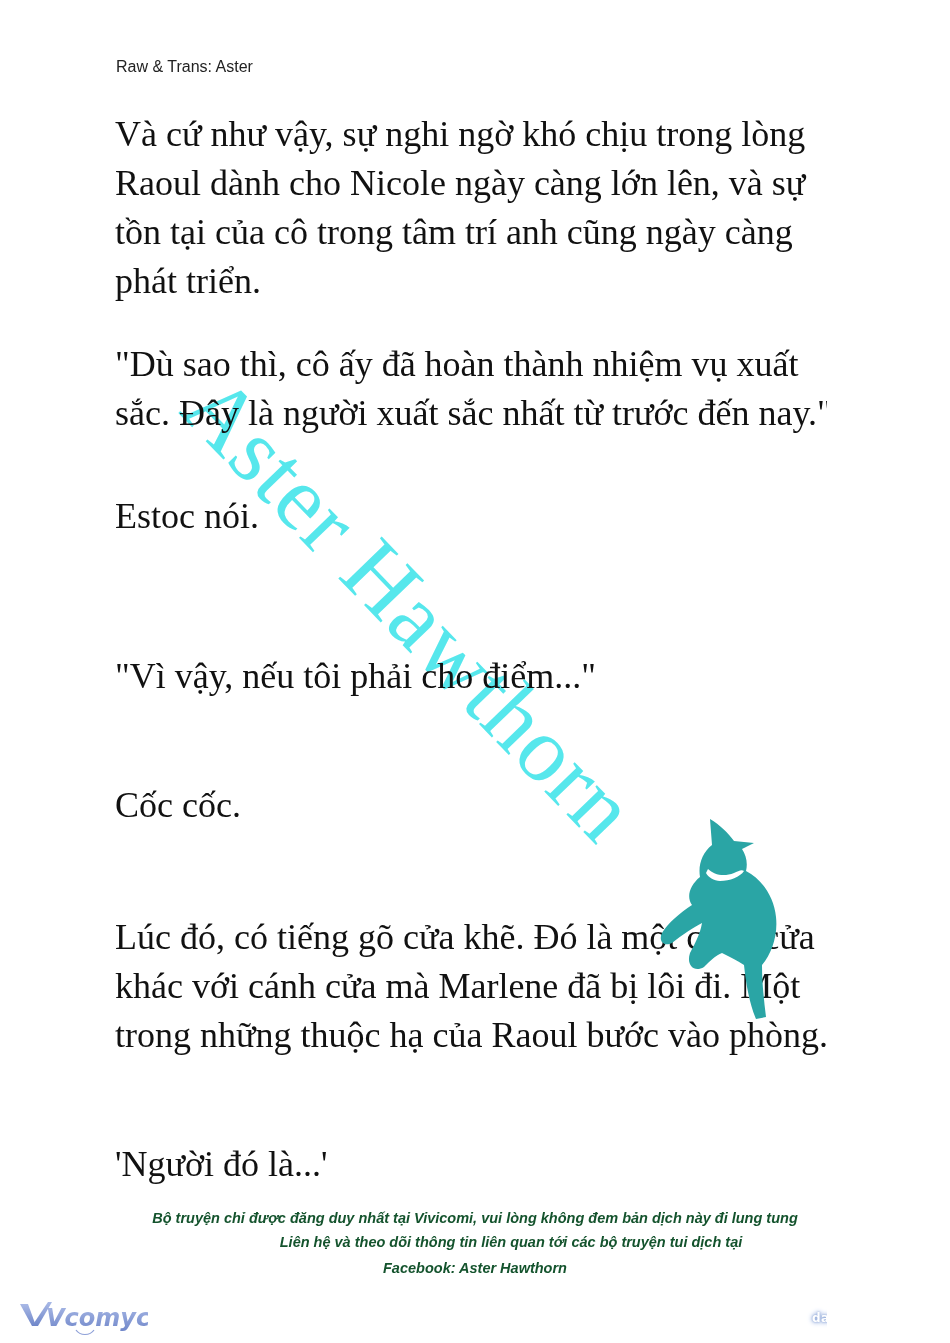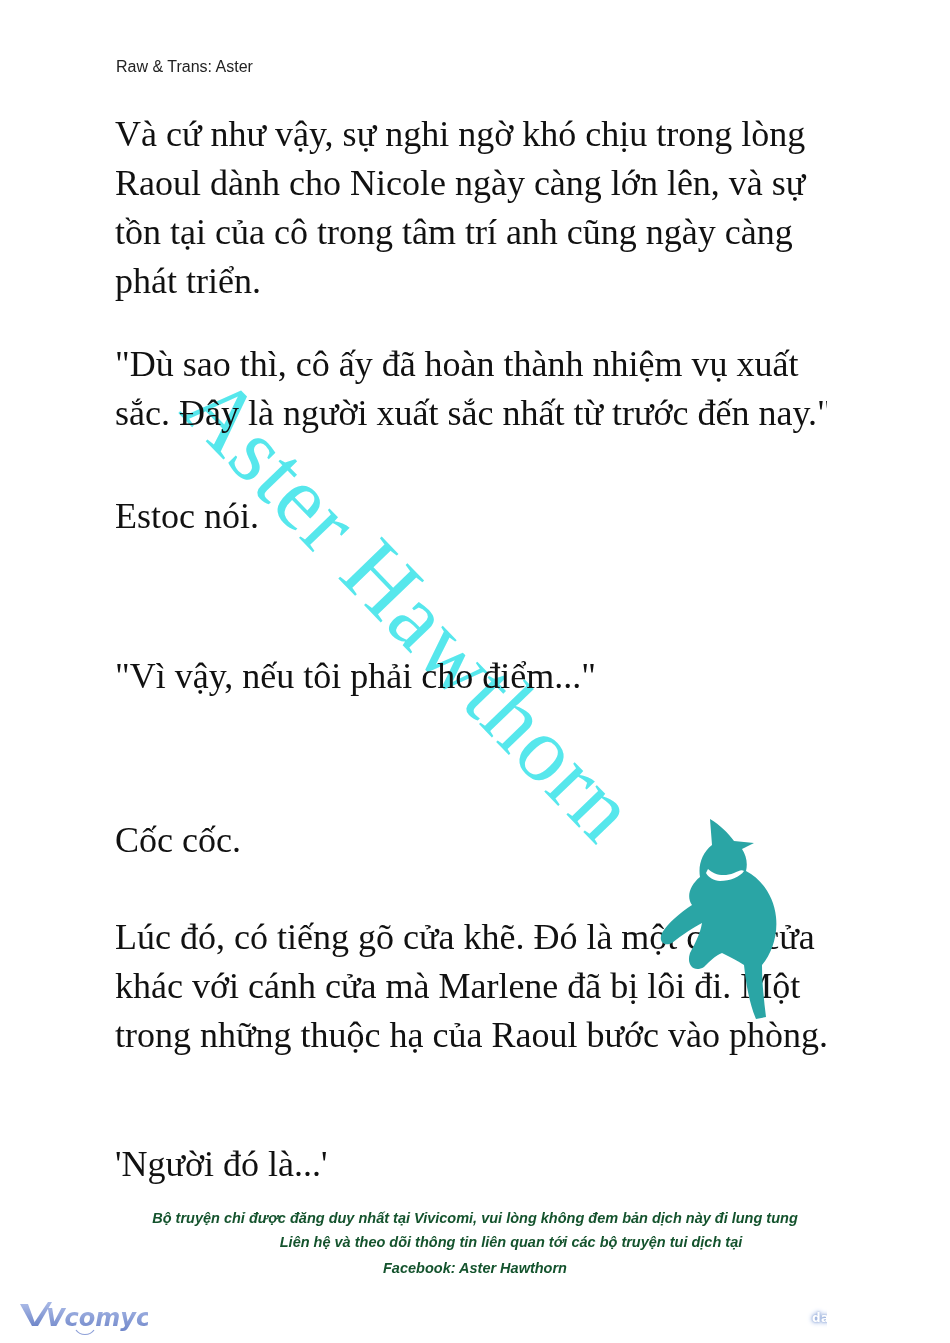--- a/index.html
+++ b/index.html
@@ -91,21 +91,21 @@
 <body>
 
 <div class="page">
 
   <div class="header">Raw &amp; Trans: Aster</div>
 
   <p class="para" style="top:110px;">Và cứ như vậy, sự nghi ngờ khó chịu trong lòng Raoul dành cho Nicole ngày càng lớn lên, và sự tồn tại của cô trong tâm trí anh cũng ngày càng phát triển.</p>
   <p class="para" style="top:340px;">"Dù sao thì, cô ấy đã hoàn thành nhiệm vụ xuất sắc. Đây là người xuất sắc nhất từ trước đến nay."</p>
   <p class="para" style="top:492px;">Estoc nói.</p>
   <p class="para" style="top:652px;">"Vì vậy, nếu tôi phải cho điểm..."</p>
-  <p class="para" style="top:816px;">Cốc cốc.</p>
+  <p class="para" style="top:781px;">Cốc cốc.</p>
   <p class="para" style="top:913px;">Lúc đó, có tiếng gõ cửa khẽ. Đó là một cánh cửa khác với cánh cửa mà Marlene đã bị lôi đi. Một trong những thuộc hạ của Raoul bước vào phòng.</p>
   <p class="para" style="top:1140px;">'Người đó là...'</p>
 
   <div class="watermark">Aster Hawthorn</div>
 
   <svg class="cat" viewBox="0 0 150 215" xmlns="http://www.w3.org/2000/svg">
     <path fill="#2aa5a5" d="M60 14 L62 40 C52 48 48 60 50 72 C40 80 36 92 42 100 C30 108 18 118 12 128 C8 136 14 142 22 138 C32 130 44 122 52 118 C50 130 44 140 40 148 C36 160 44 168 54 162 C60 156 66 150 72 148 C80 152 88 156 94 160 C96 180 100 200 106 214 L116 212 C114 196 112 178 112 160 C122 148 128 130 126 112 C124 92 112 74 96 66 C98 58 96 50 92 44 L104 38 L84 36 C78 28 70 20 60 14 Z"></path>
     <path fill="#ffffff" d="M58 64 C64 70 74 72 84 68 C88 66 92 64 94 66 C90 72 80 76 70 76 C64 76 58 72 56 68 Z"></path>
   </svg>
 

